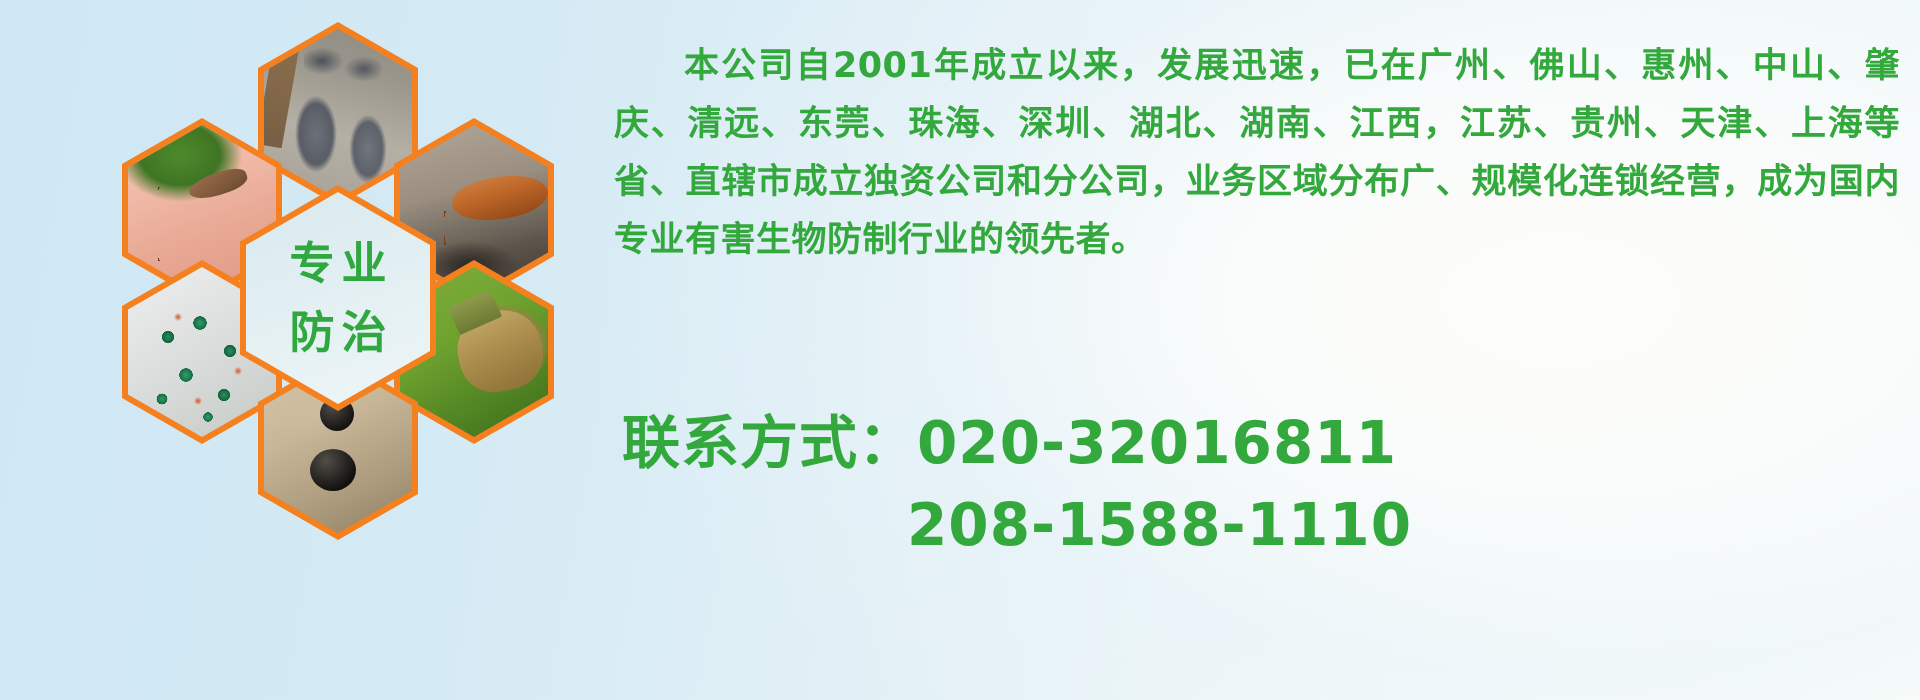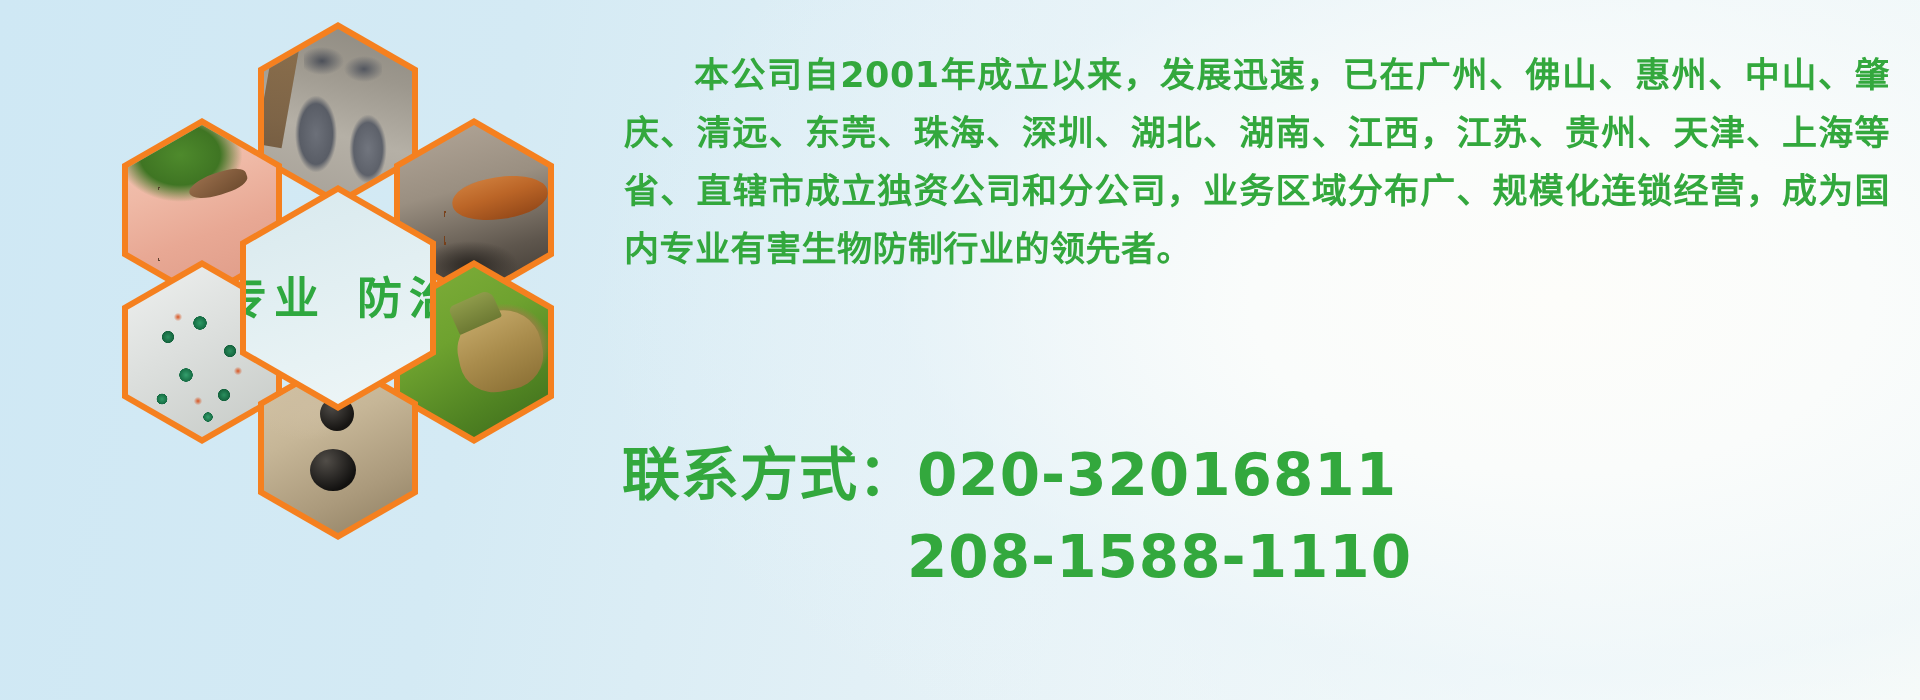--- a/index.html
+++ b/index.html
@@ -49,21 +49,21 @@
     overflow: hidden;
   }
   
   .hex.center {
     width: 196px;
     height: 226px;
   }
   .hex.center .inner {
     background: linear-gradient(160deg, #d8e9ee 0%, #e2eff2 45%, #eef6f7 100%);
     display: flex;
-    flex-direction: row;
+    flex-direction: column;
     align-items: center;
     justify-content: center;
     gap: 24px;
   }
   .hex-center-line {
     color: #2fa83f;
     font-size: 45px;
     font-weight: bold;
     letter-spacing: 7px;
     text-indent: 7px;
@@ -223,35 +223,35 @@
     width: 1290px;
   }
   .paragraph {
     color: #33a83d;
     font-size: 35px;
     line-height: 58px;
     font-weight: bold;
     text-indent: 70px;
     text-align: justify;
     letter-spacing: 0.5px;
-    margin: 12px;
+    margin: 2px;
   }
 
   .contact {
     position: absolute;
     left: 622px;
     top: 402px;
     width: 1000px;
     color: #33a83d;
     font-size: 58px;
     font-weight: bold;
     line-height: 82px;
     letter-spacing: 1px;
   }
-  .contact-line-1 { white-space: nowrap; margin-top: 32px; }
+  .contact-line-1 { white-space: nowrap; }
   .contact-line-2 {
     white-space: nowrap;
     padding-left: 285px;
   }
 </style>
 </head>
 <body>
 
 <div class="banner">
 

